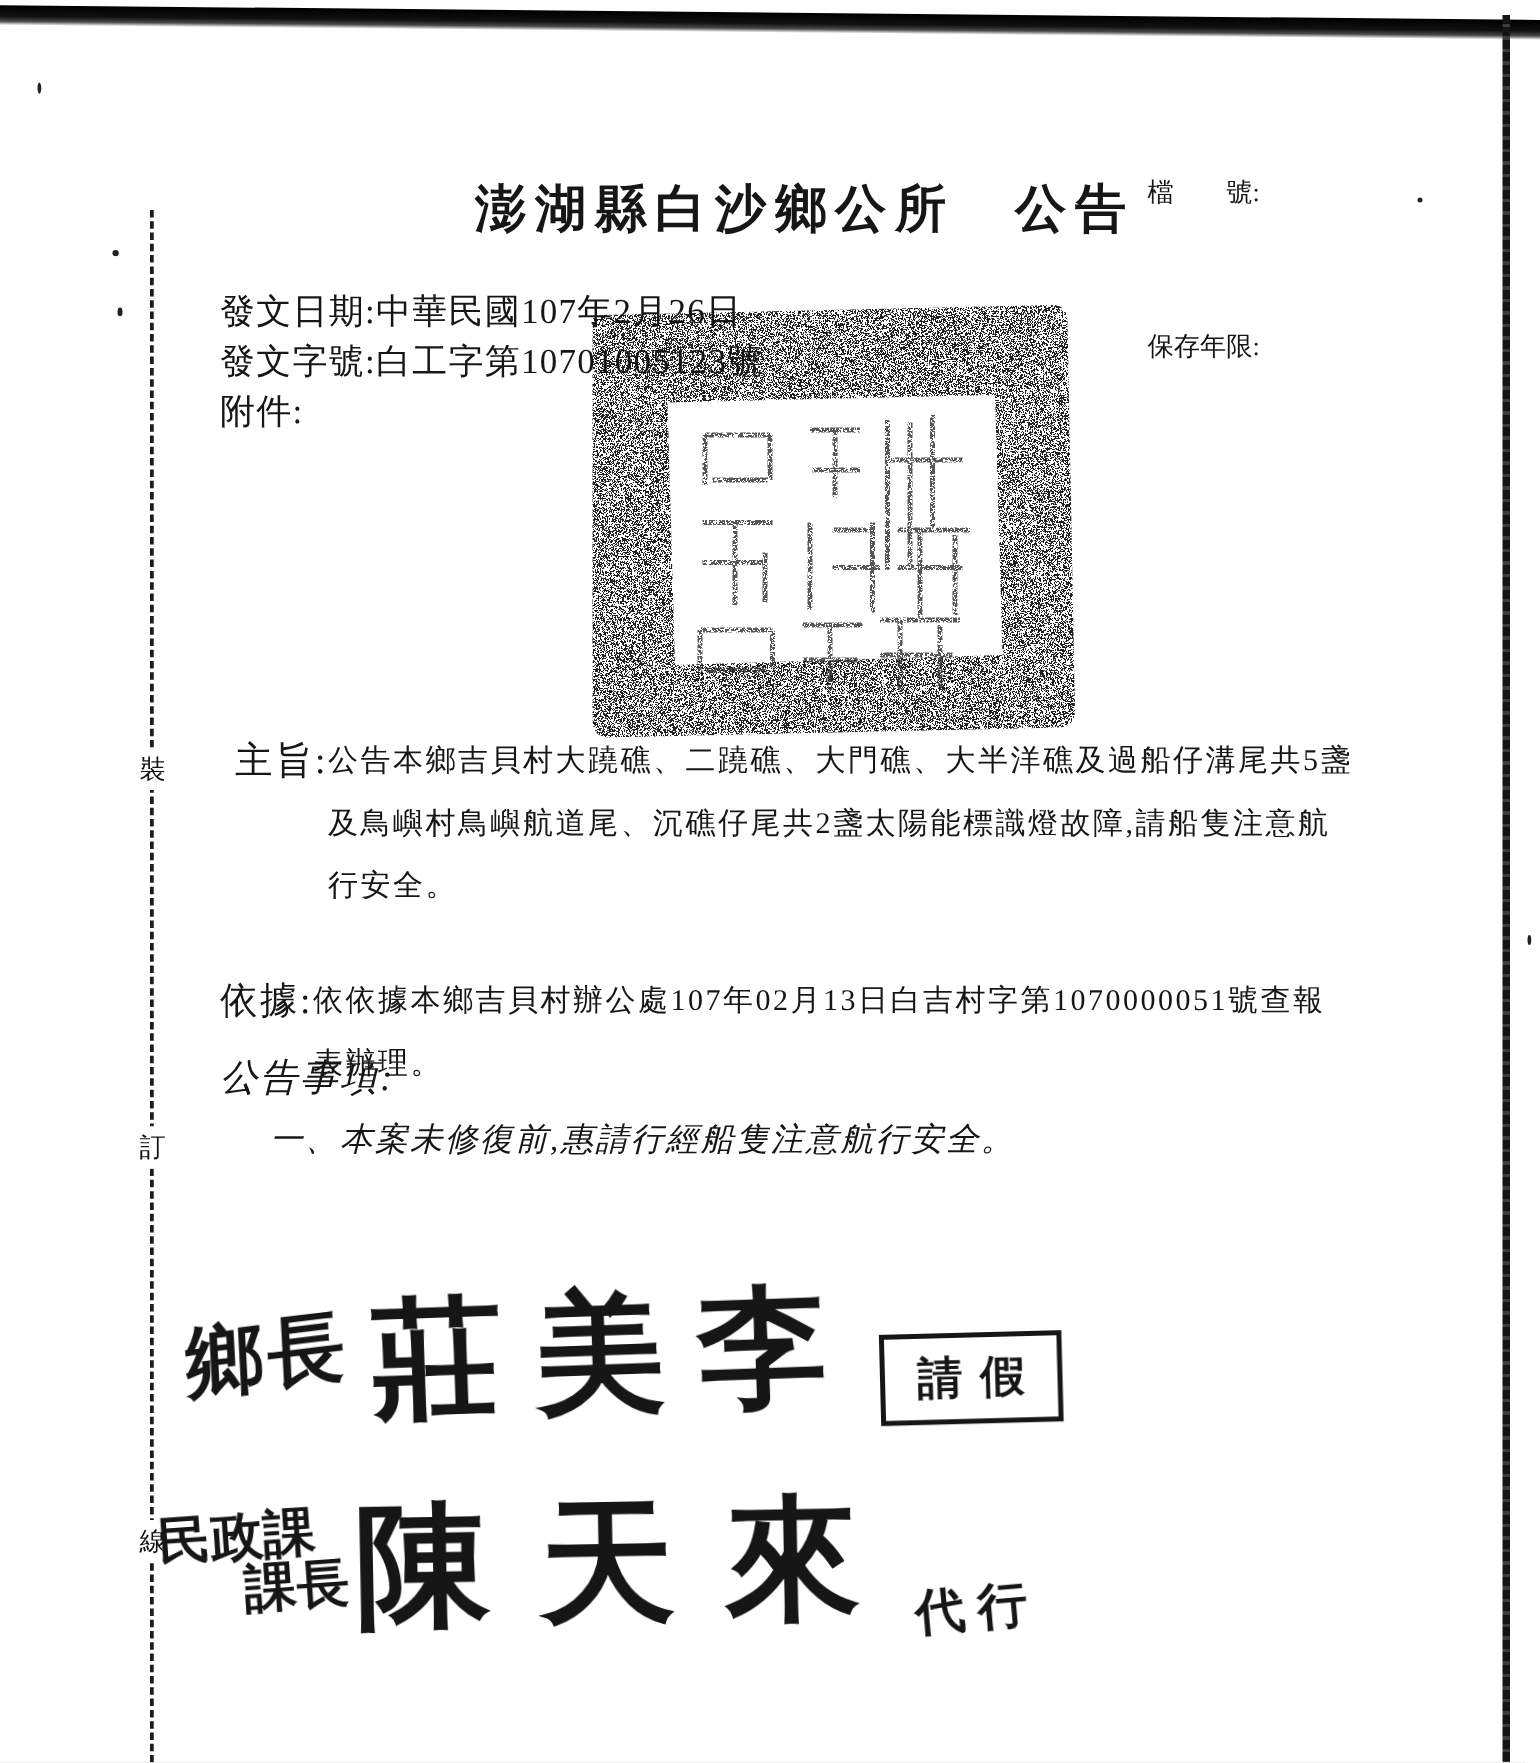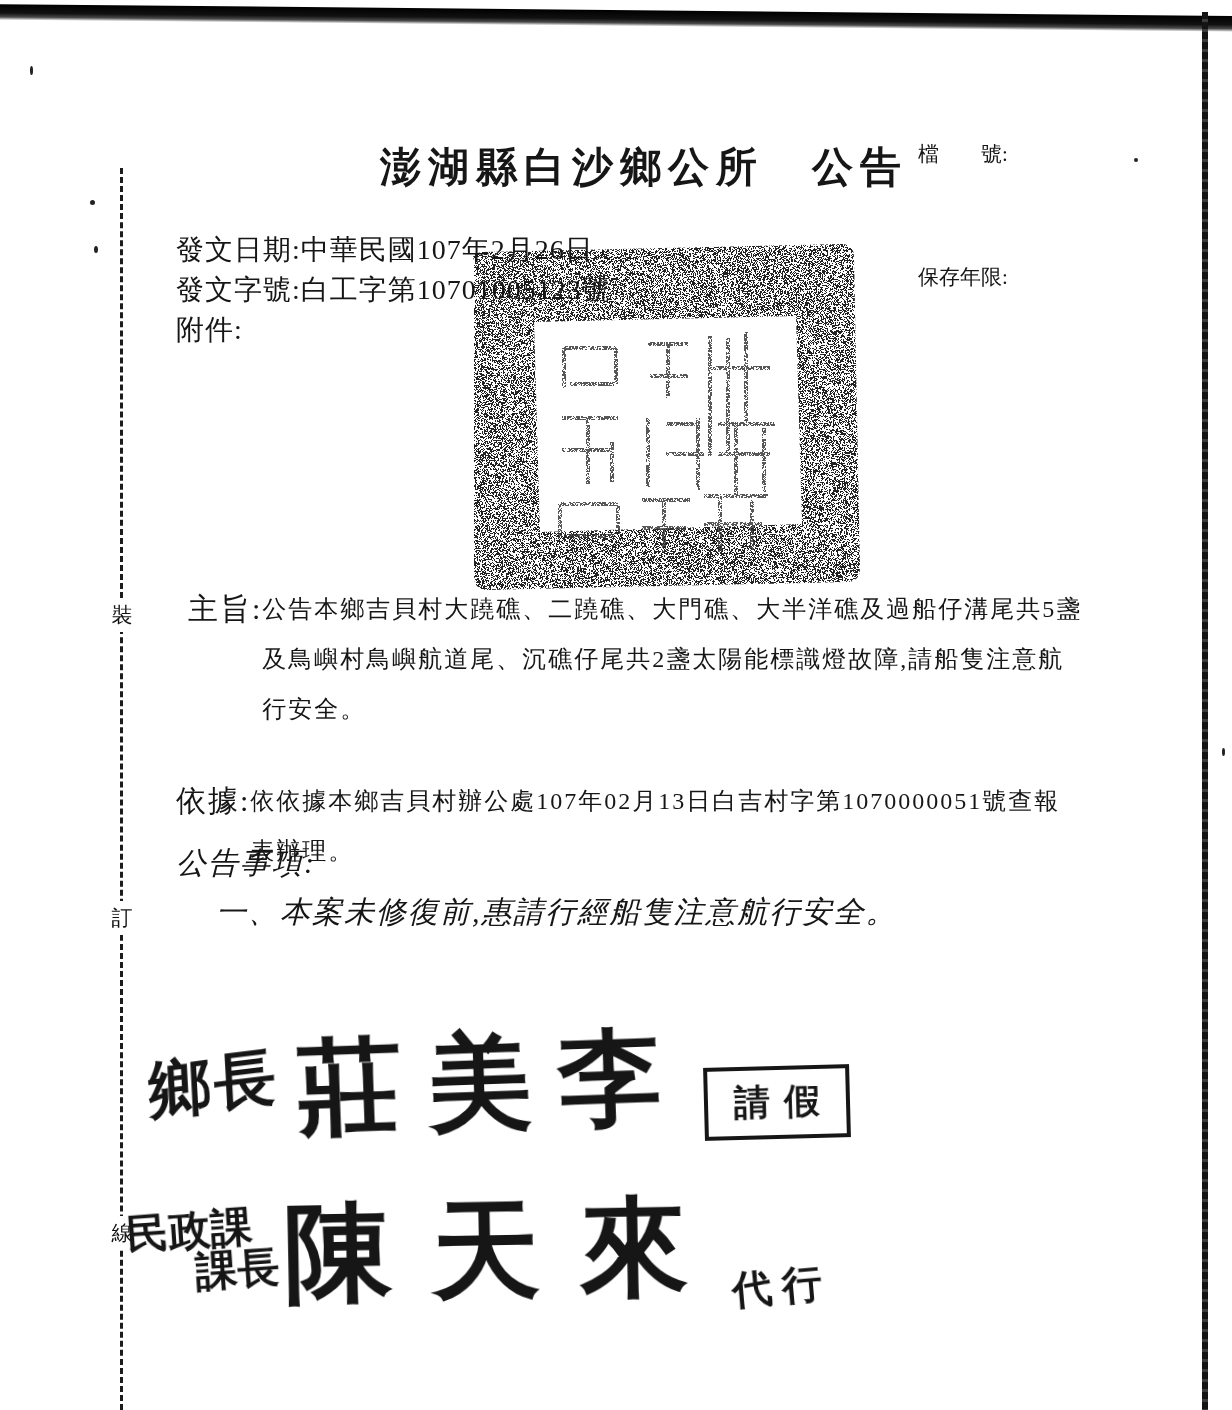--- a/index.html
+++ b/index.html
@@ -121,21 +121,21 @@
     left: 176px; top: 840px;
     z-index: 2;
     font-style: italic;
   }
   .announce-heading {
     font-size: 30px;
     letter-spacing: 2px;
     line-height: 46px;
   }
   .announce-item {
-    font-size: 30px;
+    font-size: 26px;
     letter-spacing: 2px;
     line-height: 51px;
     margin-left: 40px;
   }
 
   
   .sig1 {
     position: absolute;
     left: 148px; top: 1014px;
     display: flex;

